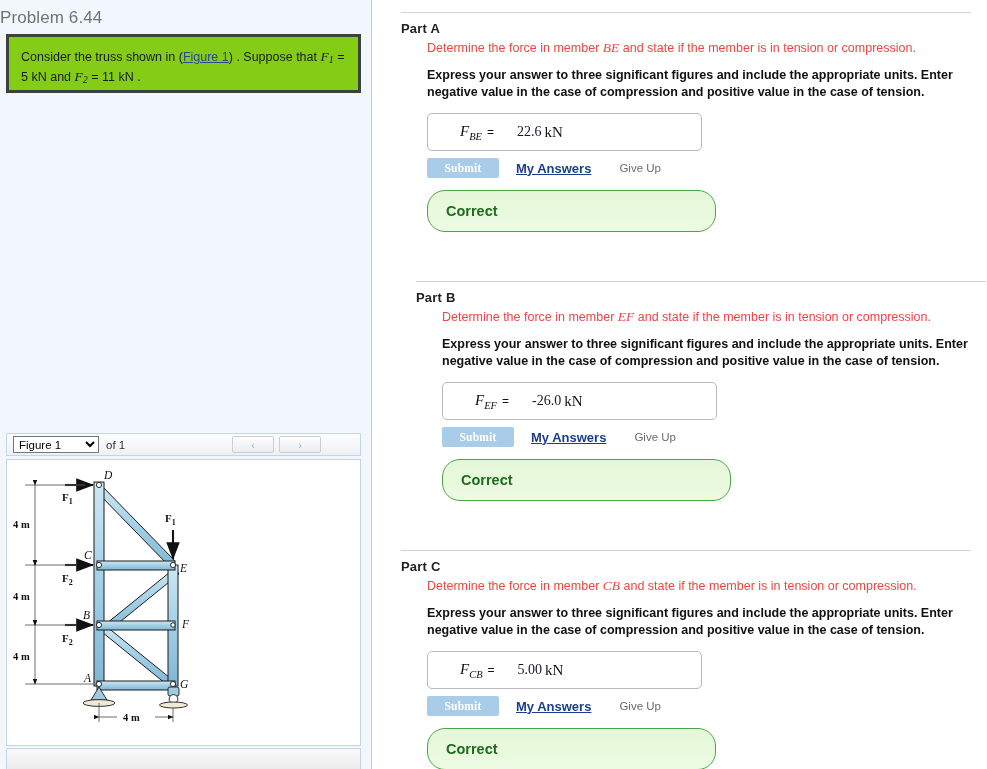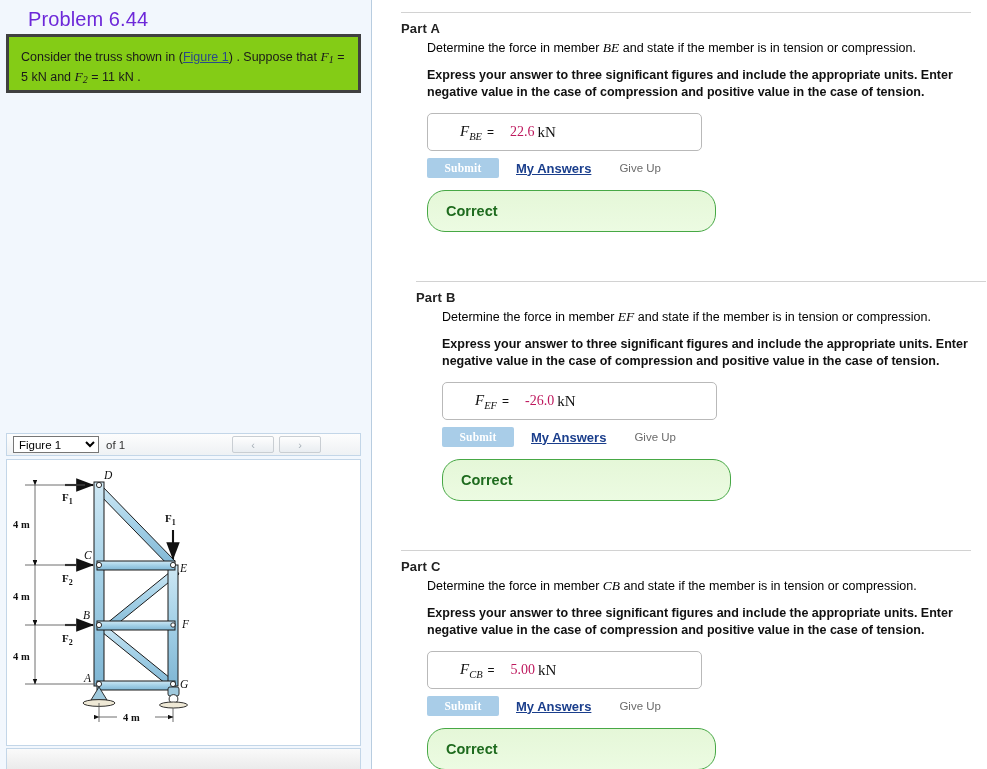--- a/index.html
+++ b/index.html
@@ -13,22 +13,22 @@
   .page { position: relative; width: 987px; height: 769px; }
 
   
   .left-panel {
     position: absolute; left: 0; top: 0;
     width: 372px; height: 769px;
     background: #f2f7fd;
     border-right: 1px solid #b8cde0;
   }
   .problem-title {
-    font-size: 20px; color: #6d28d9;
-    padding: 8px 0 0 28px;
+    font-size: 17px; color: #737373;
+    padding: 8px 0 0 0;
     letter-spacing: 0.1px;
     font-weight: normal;
     margin: 0;
   }
   .question-box {
     position: absolute; left: 6px; top: 34px;
     width: 355px; height: 59px;
     background: #84cc16;
     border: 3px solid #404040;
   }
@@ -99,21 +99,21 @@
     height: 1px; background: #d2d2d2;
     margin: 0 16px 0 28px;
   }
   .part-title {
     font-size: 13px; font-weight: bold; color: #222;
     padding: 8px 0 4px 28px;
     letter-spacing: 0.2px;
   }
   .part-body { padding-left: 54px; padding-right: 18px; }
   .prompt {
-    font-size: 12.5px; color: #000000; line-height: 16px;
+    font-size: 12.5px; color: #ef4444; line-height: 16px;
     padding-bottom: 11px;
   }
   .instr {
     font-size: 12.5px; color: #111; font-weight: bold;
     line-height: 17px; padding-bottom: 12px;
   }
   .answer-box {
     width: 275px; height: 38px;
     border: 1px solid #b9b9b9;
     border-radius: 5px;
@@ -125,21 +125,21 @@
   .ans-label {
     font-family: "Liberation Serif", serif;
     font-style: italic; font-size: 15px; color: #111;
   }
   .ans-label sub {
     font-size: 10.5px; font-style: italic;
   }
   .ans-eq { font-size: 12px; color: #111; margin: 0 2px 0 5px; }
   .ans-val {
     font-family: "Liberation Serif", serif;
-    font-size: 14px; color: #be185d; margin-left: 14px;
+    font-size: 14px; color: #0f172a; margin-left: 21px;
   }
   .ans-unit {
     font-family: "Liberation Serif", serif;
     font-size: 15px; color: #111; margin-left: 3px;
   }
   .btn-row { display: flex; align-items: center; height: 22px; }
   .submit-btn {
     width: 72px; height: 20px;
     background: #a9cde8;
     border: none; border-radius: 2px;

